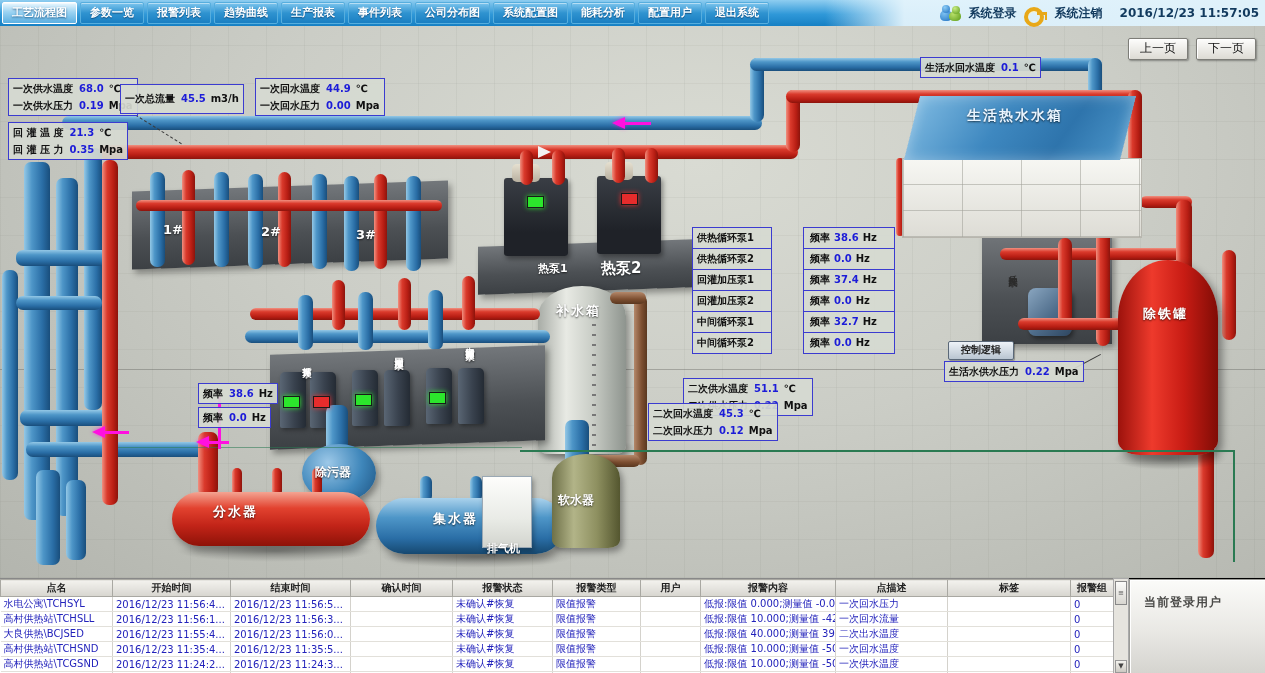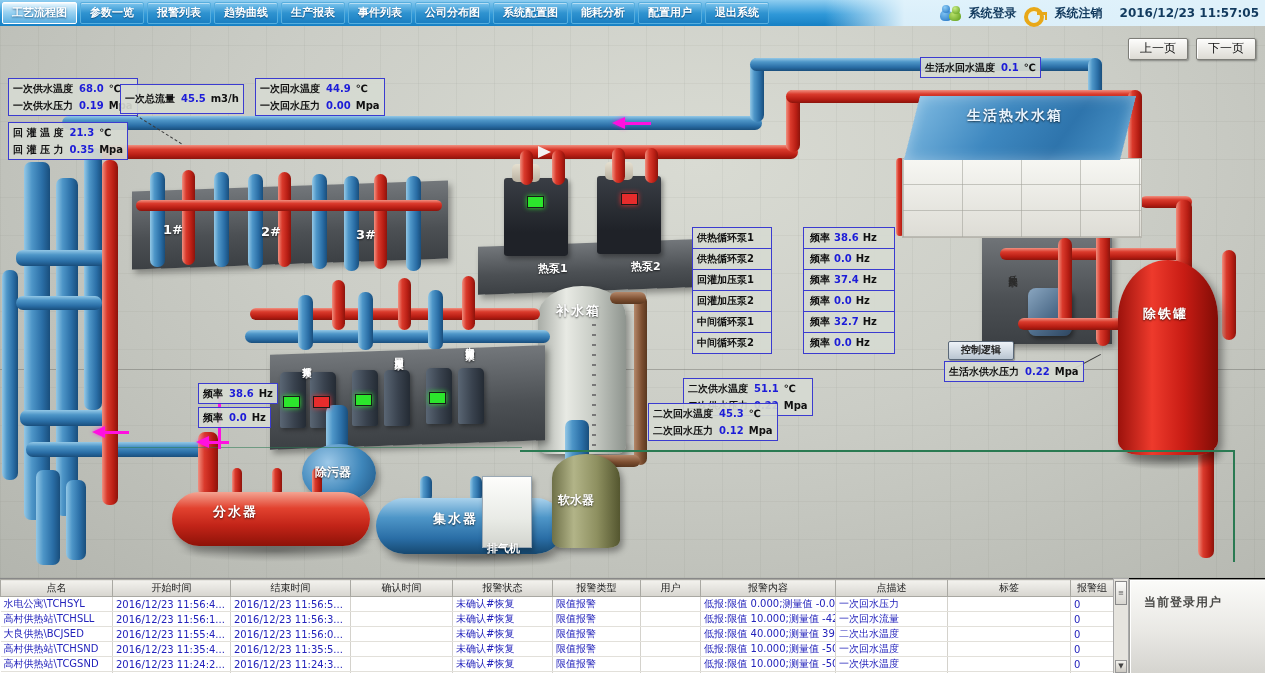--- a/index.html
+++ b/index.html
@@ -98,21 +98,21 @@
   .arrow-r{position:absolute;width:0;height:0;border-top:6px solid transparent;border-bottom:6px solid transparent;
     border-left:13px solid #f2f2f2;z-index:5;}
   .tail{position:absolute;height:3px;background:#ff10e0;z-index:5;}
   .dash{position:absolute;border-top:1px dashed #3a3a3a;transform-origin:0 0;z-index:5;}
   .wline{position:absolute;background:rgba(70,72,68,.32);}
   .gline{position:absolute;background:#2a7a52;}
 
   
   #tablewrap{position:absolute;left:0;top:578px;width:1113px;height:95px;background:#fff;border-top:1px solid #888;z-index:40;}
   table{border-collapse:collapse;table-layout:fixed;width:1113px;}
-  th{height:14px;font-size:10px;font-weight:normal;color:#222;
+  th{height:14px;font-size:10px;font-weight:bold;color:#222;
     background:linear-gradient(180deg,#f3f2ee,#d7d5cf);border:1px solid #a9a8a2;
     overflow:hidden;white-space:nowrap;text-align:center;}
   td{height:13px;font-size:10px;color:#2222bb;border-right:1px solid #d4d2cc;border-bottom:1px solid #e2e0da;
     padding:0 3px;overflow:hidden;white-space:nowrap;}
   #vscroll{position:absolute;left:1113px;top:578px;width:14px;height:95px;background:#e6e4de;border:1px solid #aaa;z-index:40;}
   #vscroll .thumb{position:absolute;left:1px;top:2px;width:10px;height:22px;background:linear-gradient(180deg,#fbfbf9,#d8d6d0);
     border:1px solid #888;font-size:7px;line-height:22px;text-align:center;color:#555;}
   #vscroll .down{position:absolute;left:1px;bottom:1px;width:10px;height:11px;font-size:7px;line-height:11px;text-align:center;
     color:#444;background:linear-gradient(180deg,#f4f3ef,#ccc9c2);border:1px solid #999;}
   #userpanel{position:absolute;left:1129px;top:579px;width:135px;height:93px;z-index:40;
@@ -181,21 +181,21 @@
   <div class="hpbox" style="left:597px;top:176px;width:64px;height:78px"></div>
   <div class="motor" style="left:512px;top:164px;width:28px;height:18px"></div>
   <div class="motor" style="left:605px;top:162px;width:28px;height:18px"></div>
   <div class="pv-r" style="left:520px;top:150px;width:13px;height:35px"></div>
   <div class="pv-r" style="left:552px;top:150px;width:13px;height:35px"></div>
   <div class="pv-r" style="left:612px;top:148px;width:13px;height:35px"></div>
   <div class="pv-r" style="left:645px;top:148px;width:13px;height:35px"></div>
   <div class="led g" style="left:527px;top:196px"></div>
   <div class="led r" style="left:621px;top:193px"></div>
   <div class="eqlabel" style="left:538px;top:261px;font-size:11px">热泵1</div>
-  <div class="eqlabel" style="left:631px;top:259px;font-size:11px">热泵2</div>
+  <div class="eqlabel" style="left:601px;top:259px;font-size:15px">热泵2</div>
 
   <div class="shadow" style="left:528px;top:438px;width:115px;height:26px"></div>
   <div class="abs" style="left:538px;top:286px;width:88px;height:168px;border-radius:44px 44px 10px 10px / 30px 30px 8px 8px;
        background:linear-gradient(90deg,#a8aca6 0%,#e8eae4 32%,#c9cdc6 62%,#8e948e 100%);box-shadow:3px 4px 7px rgba(0,0,0,.35)"></div>
   <div class="abs" style="left:592px;top:308px;width:4px;height:138px;background:repeating-linear-gradient(0deg,#777 0 2px,transparent 2px 10px);z-index:4"></div>
   <div class="eqlabel" style="left:556px;top:302px;font-size:13px;letter-spacing:2px">补水箱</div>
 
   <div class="ph-r" style="left:250px;top:308px;width:290px;height:12px"></div>
   <div class="ph-b" style="left:245px;top:330px;width:305px;height:13px"></div>
   <div class="pv-b" style="left:298px;top:295px;width:15px;height:55px"></div>

